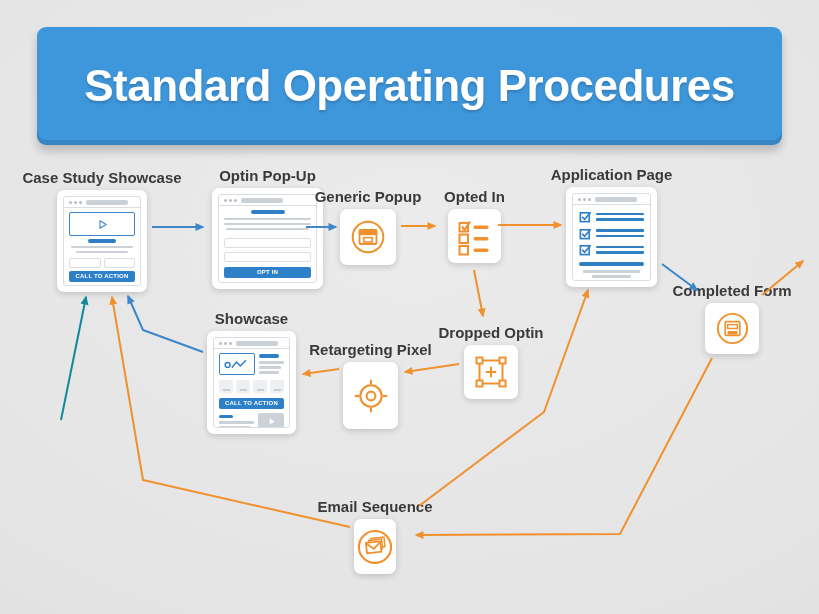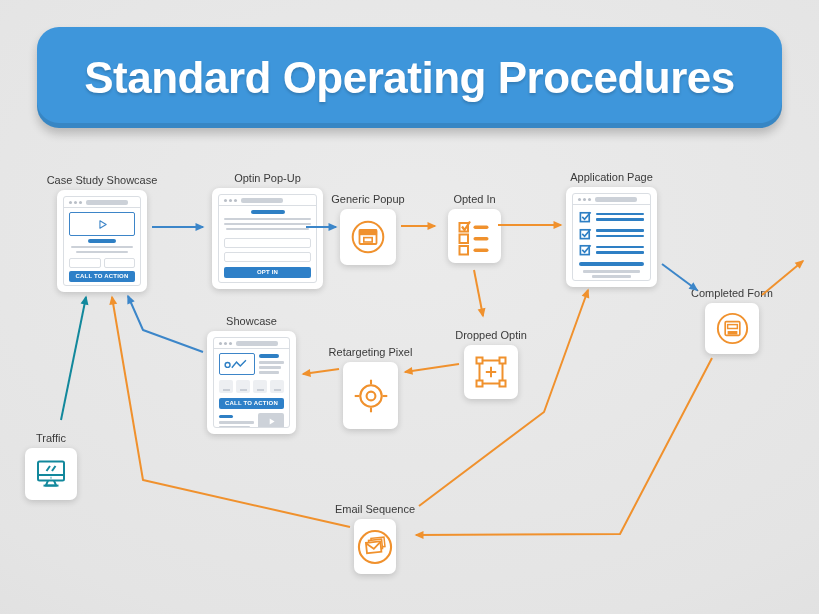--- a/index.html
+++ b/index.html
@@ -1,28 +1,28 @@
 <!DOCTYPE html>
 <html><head>
 <meta charset="utf-8">
 <style>
   *{margin:0;padding:0;box-sizing:border-box}
   html,body{background:#d9d9d9}
   body{font-family:"Liberation Sans",sans-serif}
   .stage{position:relative;width:819px;height:614px;overflow:hidden;
          background:radial-gradient(130% 120% at 50% 38%, #ebebeb 0%, #e4e4e4 55%, #d8d8d8 100%)}
-  .banner{position:absolute;left:37px;top:27px;width:745px;height:101px;border-radius:22px;
+  .banner{position:absolute;left:37px;top:27px;width:745px;height:118px;border-radius:9px;
           display:flex;align-items:center;justify-content:center;background:#3e96db;
           box-shadow:0 6px 10px rgba(0,0,0,.20), inset 0 -5px 0 rgba(0,0,0,.10)}
   .banner h1{color:#fff;font-size:44px;font-weight:bold;letter-spacing:-.5px;white-space:nowrap;
              text-shadow:0 2px 3px rgba(0,0,0,.18)}
   .flow{position:absolute;inset:0;z-index:4;pointer-events:none}
   .node{position:absolute;z-index:3}
   .node-label{position:absolute;bottom:calc(100% + 4px);left:50%;transform:translateX(-50%);
-              font-size:11px;font-weight:normal;color:#3a3a3a;white-space:nowrap}
+              font-size:15px;font-weight:bold;color:#3a3a3a;white-space:nowrap}
   .card{width:100%;height:100%;background:#fff;border-radius:7px;box-shadow:0 2px 6px rgba(0,0,0,.16)}
   .icon-card{display:flex;align-items:center;justify-content:center}
   .browser-card{padding:6px}
   .mini-browser{width:100%;height:100%;border:1px solid #dadee3;border-radius:3px;
                 display:flex;flex-direction:column;overflow:hidden;background:#fff}
   .mb-head{flex:0 0 11px;border-bottom:1px solid #dadee3;display:flex;align-items:center;padding:0 5px}
   .mb-dots{width:3px;height:3px;border-radius:50%;background:#b9bfc7;
            box-shadow:5px 0 0 #b9bfc7,10px 0 0 #b9bfc7;margin-right:14px}
   .mb-bar{flex:1;height:5px;max-width:42px;background:#ccd1d8;border-radius:2px}
   .mb-body{flex:1;padding:4px 5px;display:flex;flex-direction:column}
@@ -312,36 +312,20 @@
           <rect x="28.5" y="5.5" width="6" height="6" fill="#fff"></rect>
           <rect x="5.5" y="28.5" width="6" height="6" fill="#fff"></rect>
           <rect x="28.5" y="28.5" width="6" height="6" fill="#fff"></rect>
           <line x1="20" y1="14.8" x2="20" y2="25.2"></line>
           <line x1="14.8" y1="20" x2="25.2" y2="20"></line>
         </g>
       </svg>
     </div>
   </div>
 
-  <div class="node" style="left:25px;top:448px;width:52px;height:52px">
-    <div class="node-label">Traffic</div>
-    <div class="card icon-card">
-      <svg viewBox="0 0 40 40" width="40" height="40">
-        <g fill="none" stroke="#12889c" stroke-width="2" stroke-linejoin="round">
-          <rect x="7" y="7.5" width="26" height="19" rx="1.5"></rect>
-          <line x1="7" y1="21" x2="33" y2="21"></line>
-          <line x1="15.5" y1="17" x2="19" y2="12"></line>
-          <line x1="21" y1="17" x2="24.5" y2="12"></line>
-          <line x1="19.6" y1="23.8" x2="20.4" y2="23.8"></line>
-          <path d="M17,26.7 L14.8,31.6 L25.2,31.6 L23,26.7"></path>
-          <line x1="12.5" y1="31.6" x2="27.5" y2="31.6"></line>
-        </g>
-      </svg>
-    </div>
-  </div>
 
   <div class="node" style="left:354px;top:519px;width:42px;height:55px">
     <div class="node-label">Email Sequence</div>
     <div class="card icon-card">
       <svg viewBox="0 0 40 40" width="42" height="42">
         <circle cx="20" cy="20" r="15.3" fill="none" stroke="#f0912d" stroke-width="2"></circle>
         <g fill="none" stroke="#f0912d" transform="rotate(-6 20 20)">
           <rect x="17" y="11.5" width="12.5" height="9" stroke-width="1.4"></rect>
           <rect x="14.5" y="13.2" width="12.5" height="9" stroke-width="1.4" fill="#fff"></rect>
           <rect x="11.8" y="15.2" width="13.8" height="10" stroke-width="1.7" fill="#fff"></rect>

